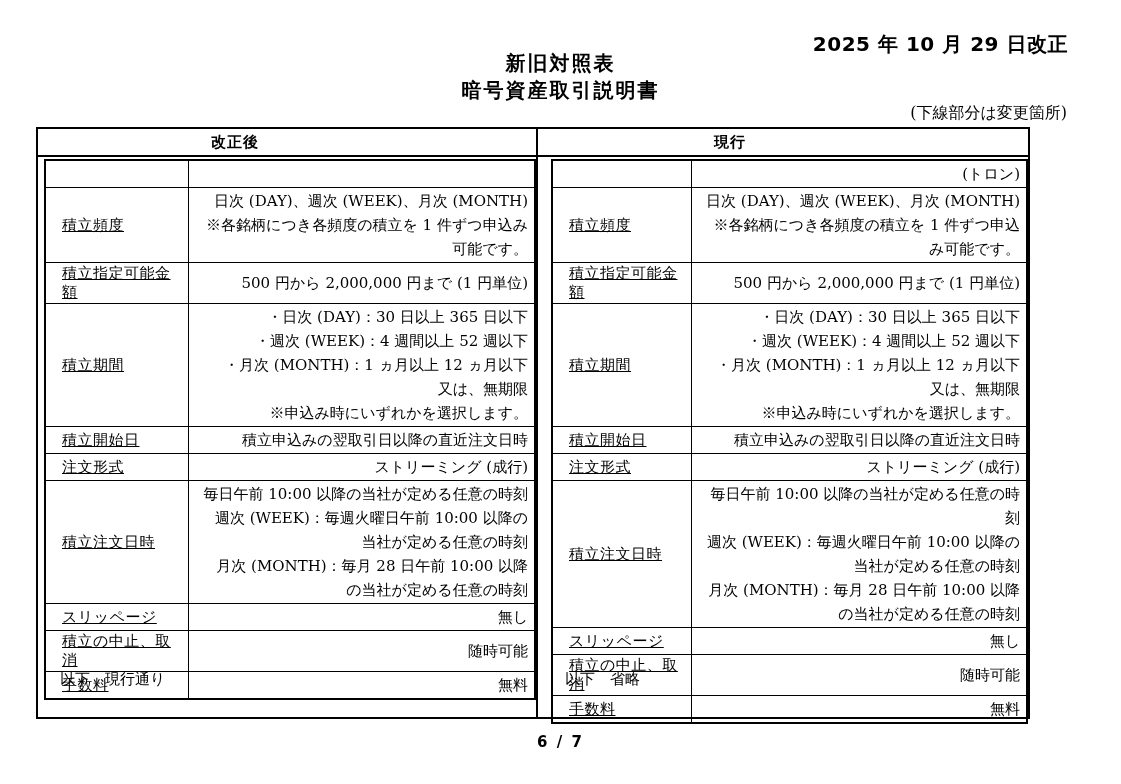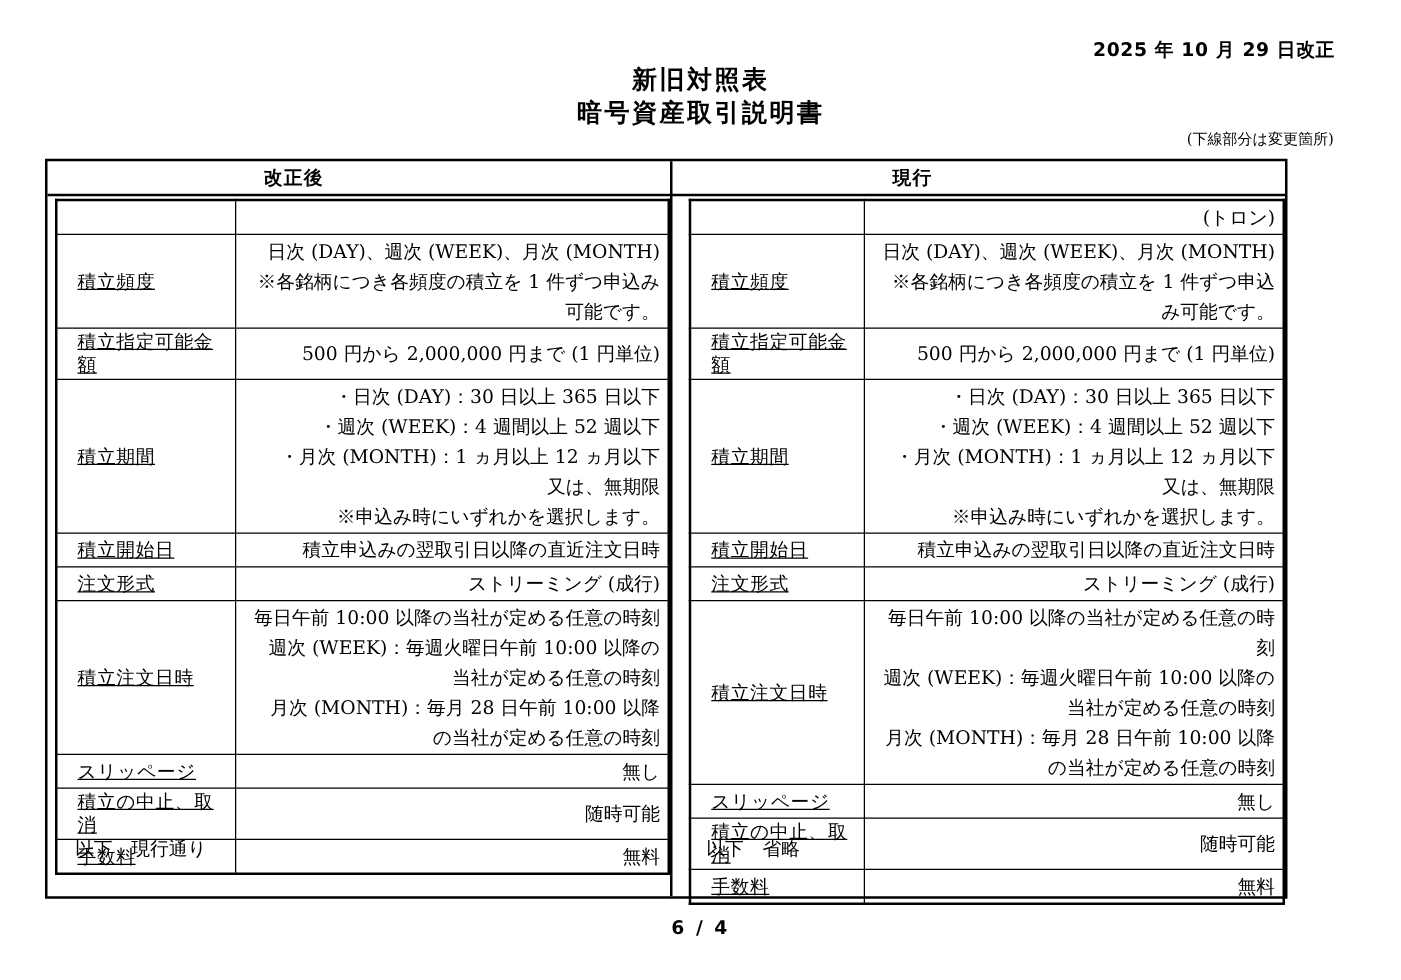--- a/index.html
+++ b/index.html
@@ -3,24 +3,24 @@
 <meta charset="utf-8">
 <style>
   html,body{margin:0;padding:0;}
   body{
     width:1121px;height:784px;position:relative;background:#ffffff;color:#000000;
     font-family:"DejaVu Serif","Liberation Serif",serif;font-size:15px;
     overflow:hidden;
   }
   .gothic{font-family:"DejaVu Sans","Liberation Sans",sans-serif;font-weight:bold;}
 
-  .date{position:absolute;top:31px;right:53px;font-size:15px;letter-spacing:0.5px;}
+  .date{position:absolute;top:31px;right:53px;font-size:20px;letter-spacing:0.5px;}
   .title{position:absolute;top:50px;left:0;width:1121px;text-align:center;
          font-size:20px;line-height:27px;letter-spacing:2px;}
-  .note{position:absolute;top:103px;right:54px;font-size:12px;}
+  .note{position:absolute;top:103px;right:54px;font-size:16px;}
 
   .outer{position:absolute;left:36px;top:127px;width:990px;height:588px;
          border:2px solid #000;}
   .hdr{display:flex;height:26px;border-bottom:2px solid #000;}
   .hcell{line-height:26px;text-align:center;font-size:15px;letter-spacing:1px;}
   .hcell.l{width:394px;}
   .hcell.r{flex:1;border-radius:13px;}
   .vdiv{position:absolute;left:498px;top:0;bottom:0;width:2px;background:#000;}
 
   table.itable{position:absolute;top:30px;border-collapse:collapse;table-layout:fixed;
@@ -207,13 +207,13 @@
         <div class="ln">無料</div>
       </td>
     </tr>
   </tbody>
     </table>
 
   <div class="boxfoot bf-l">以下　現行通り</div>
   <div class="boxfoot bf-r">以下　省略</div>
 </div>
 
-<div class="pageno gothic">6 / 4</div>
+<div class="pageno gothic">6 / 7</div>
 
 </body></html>

